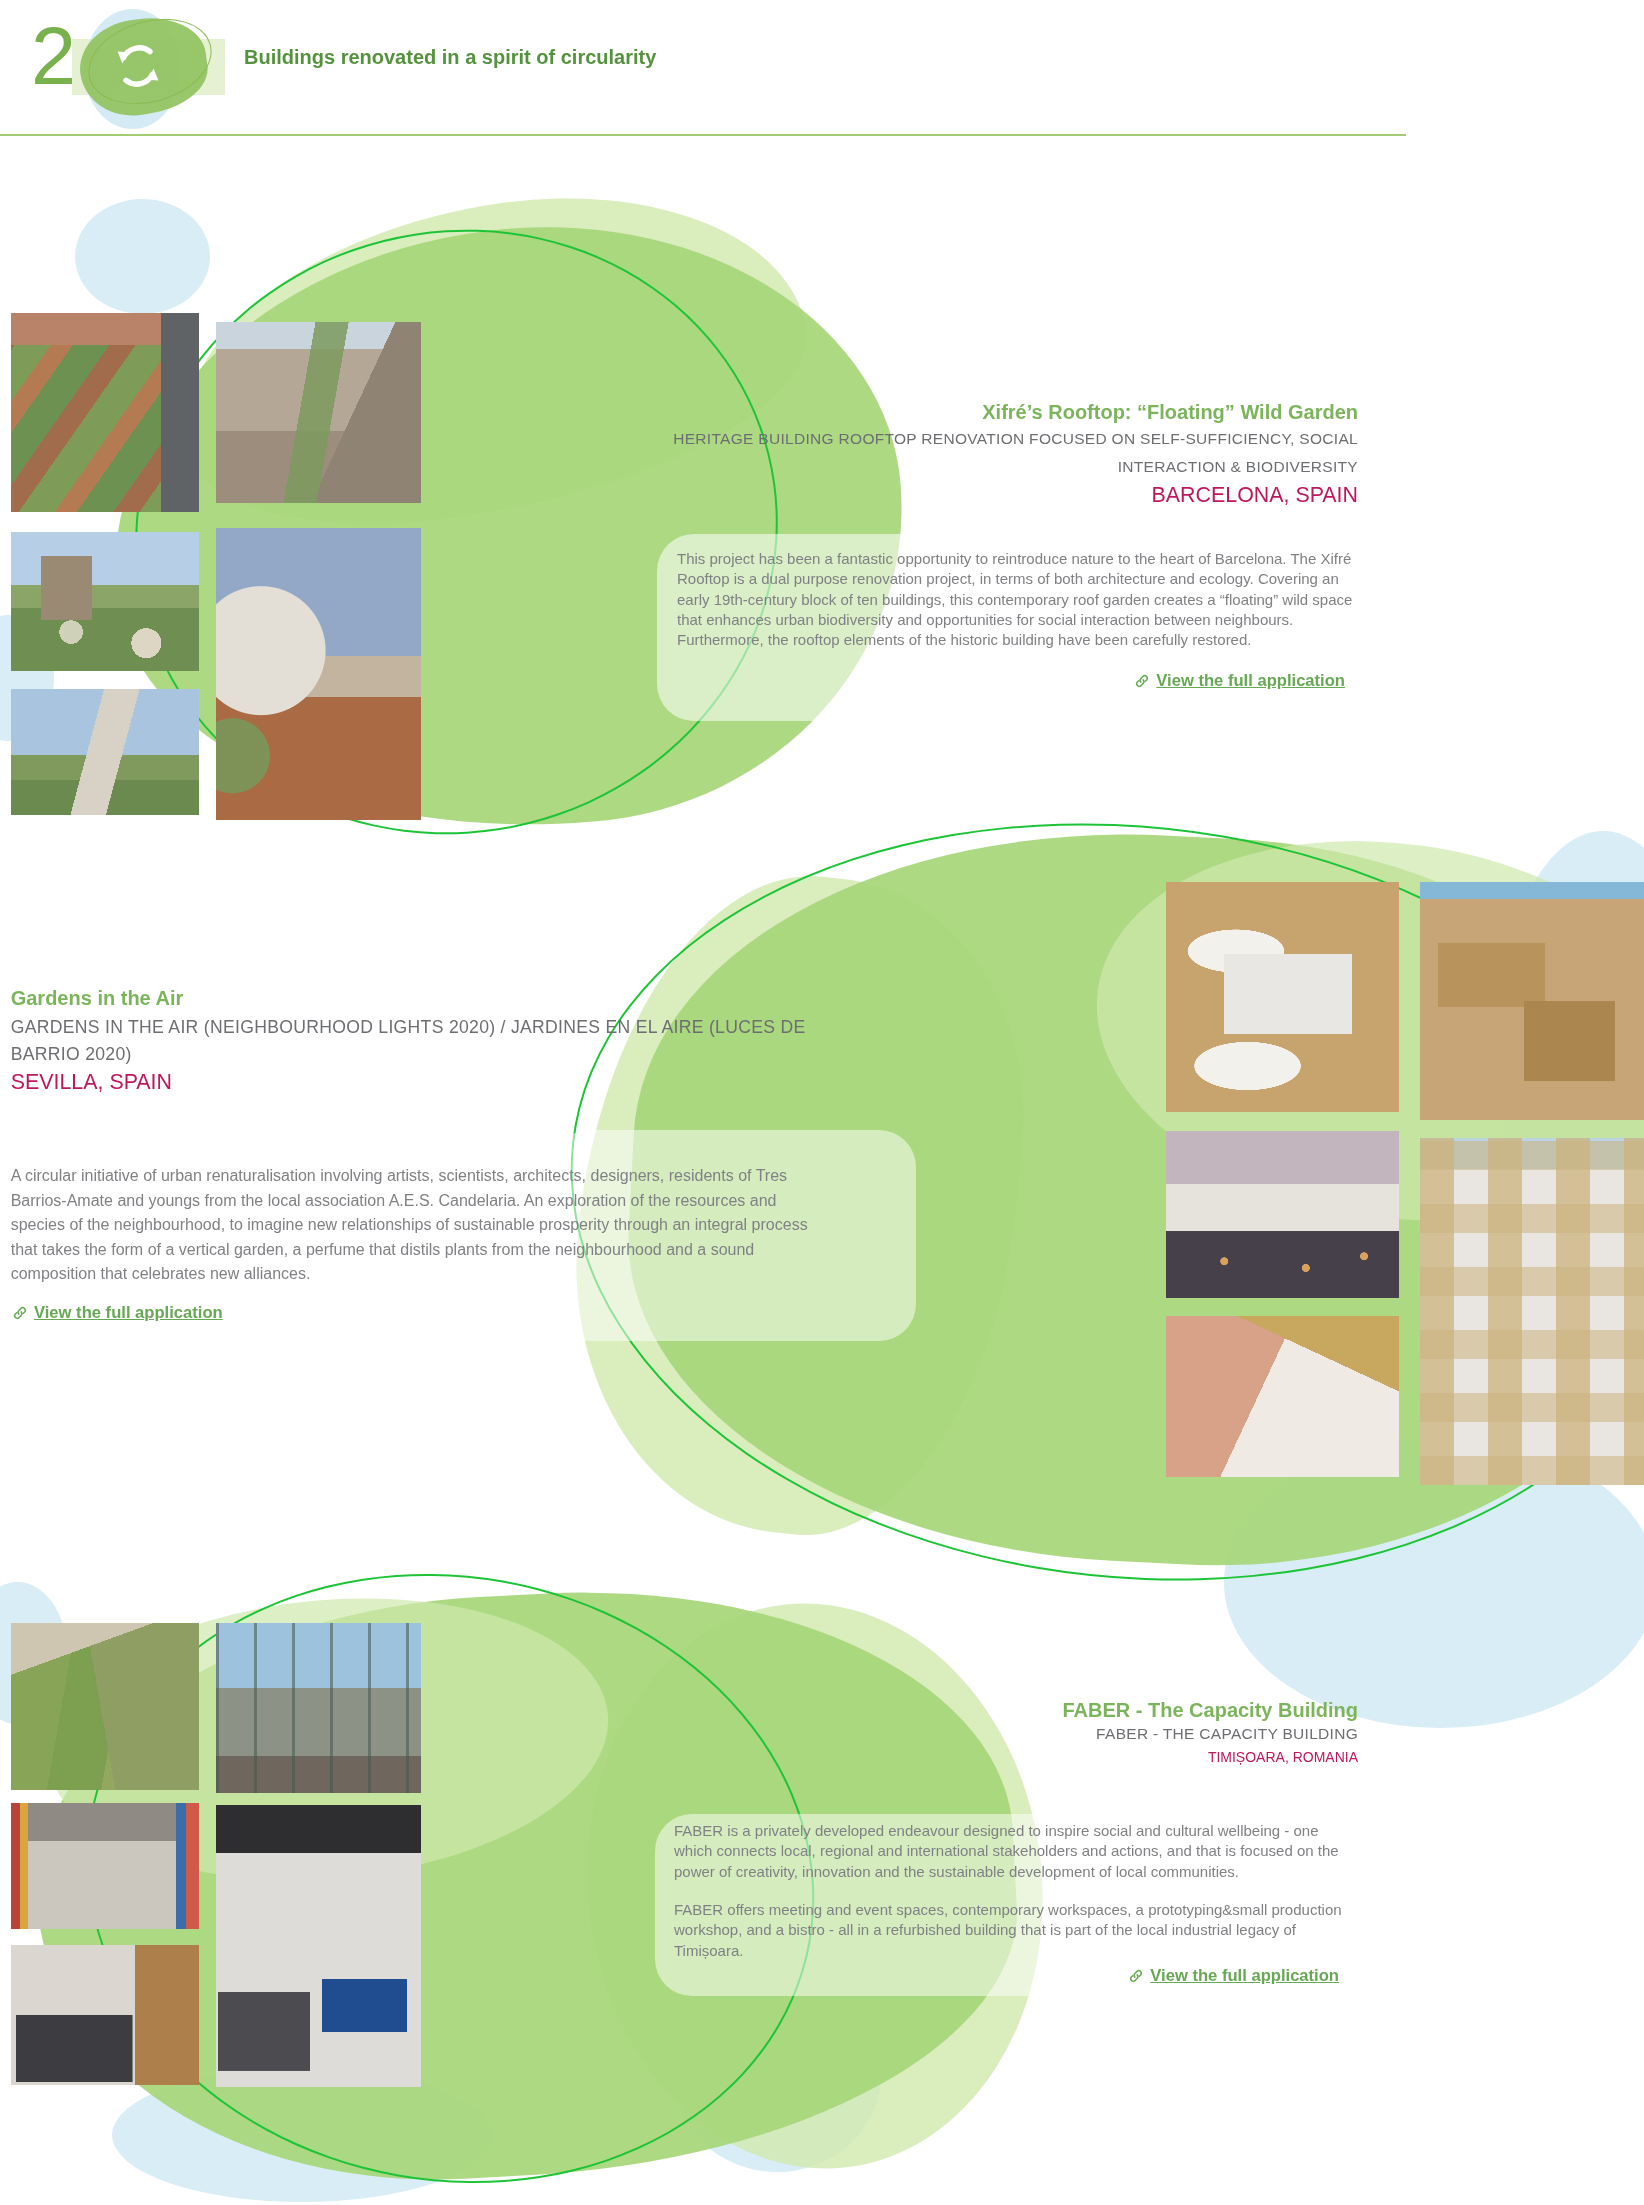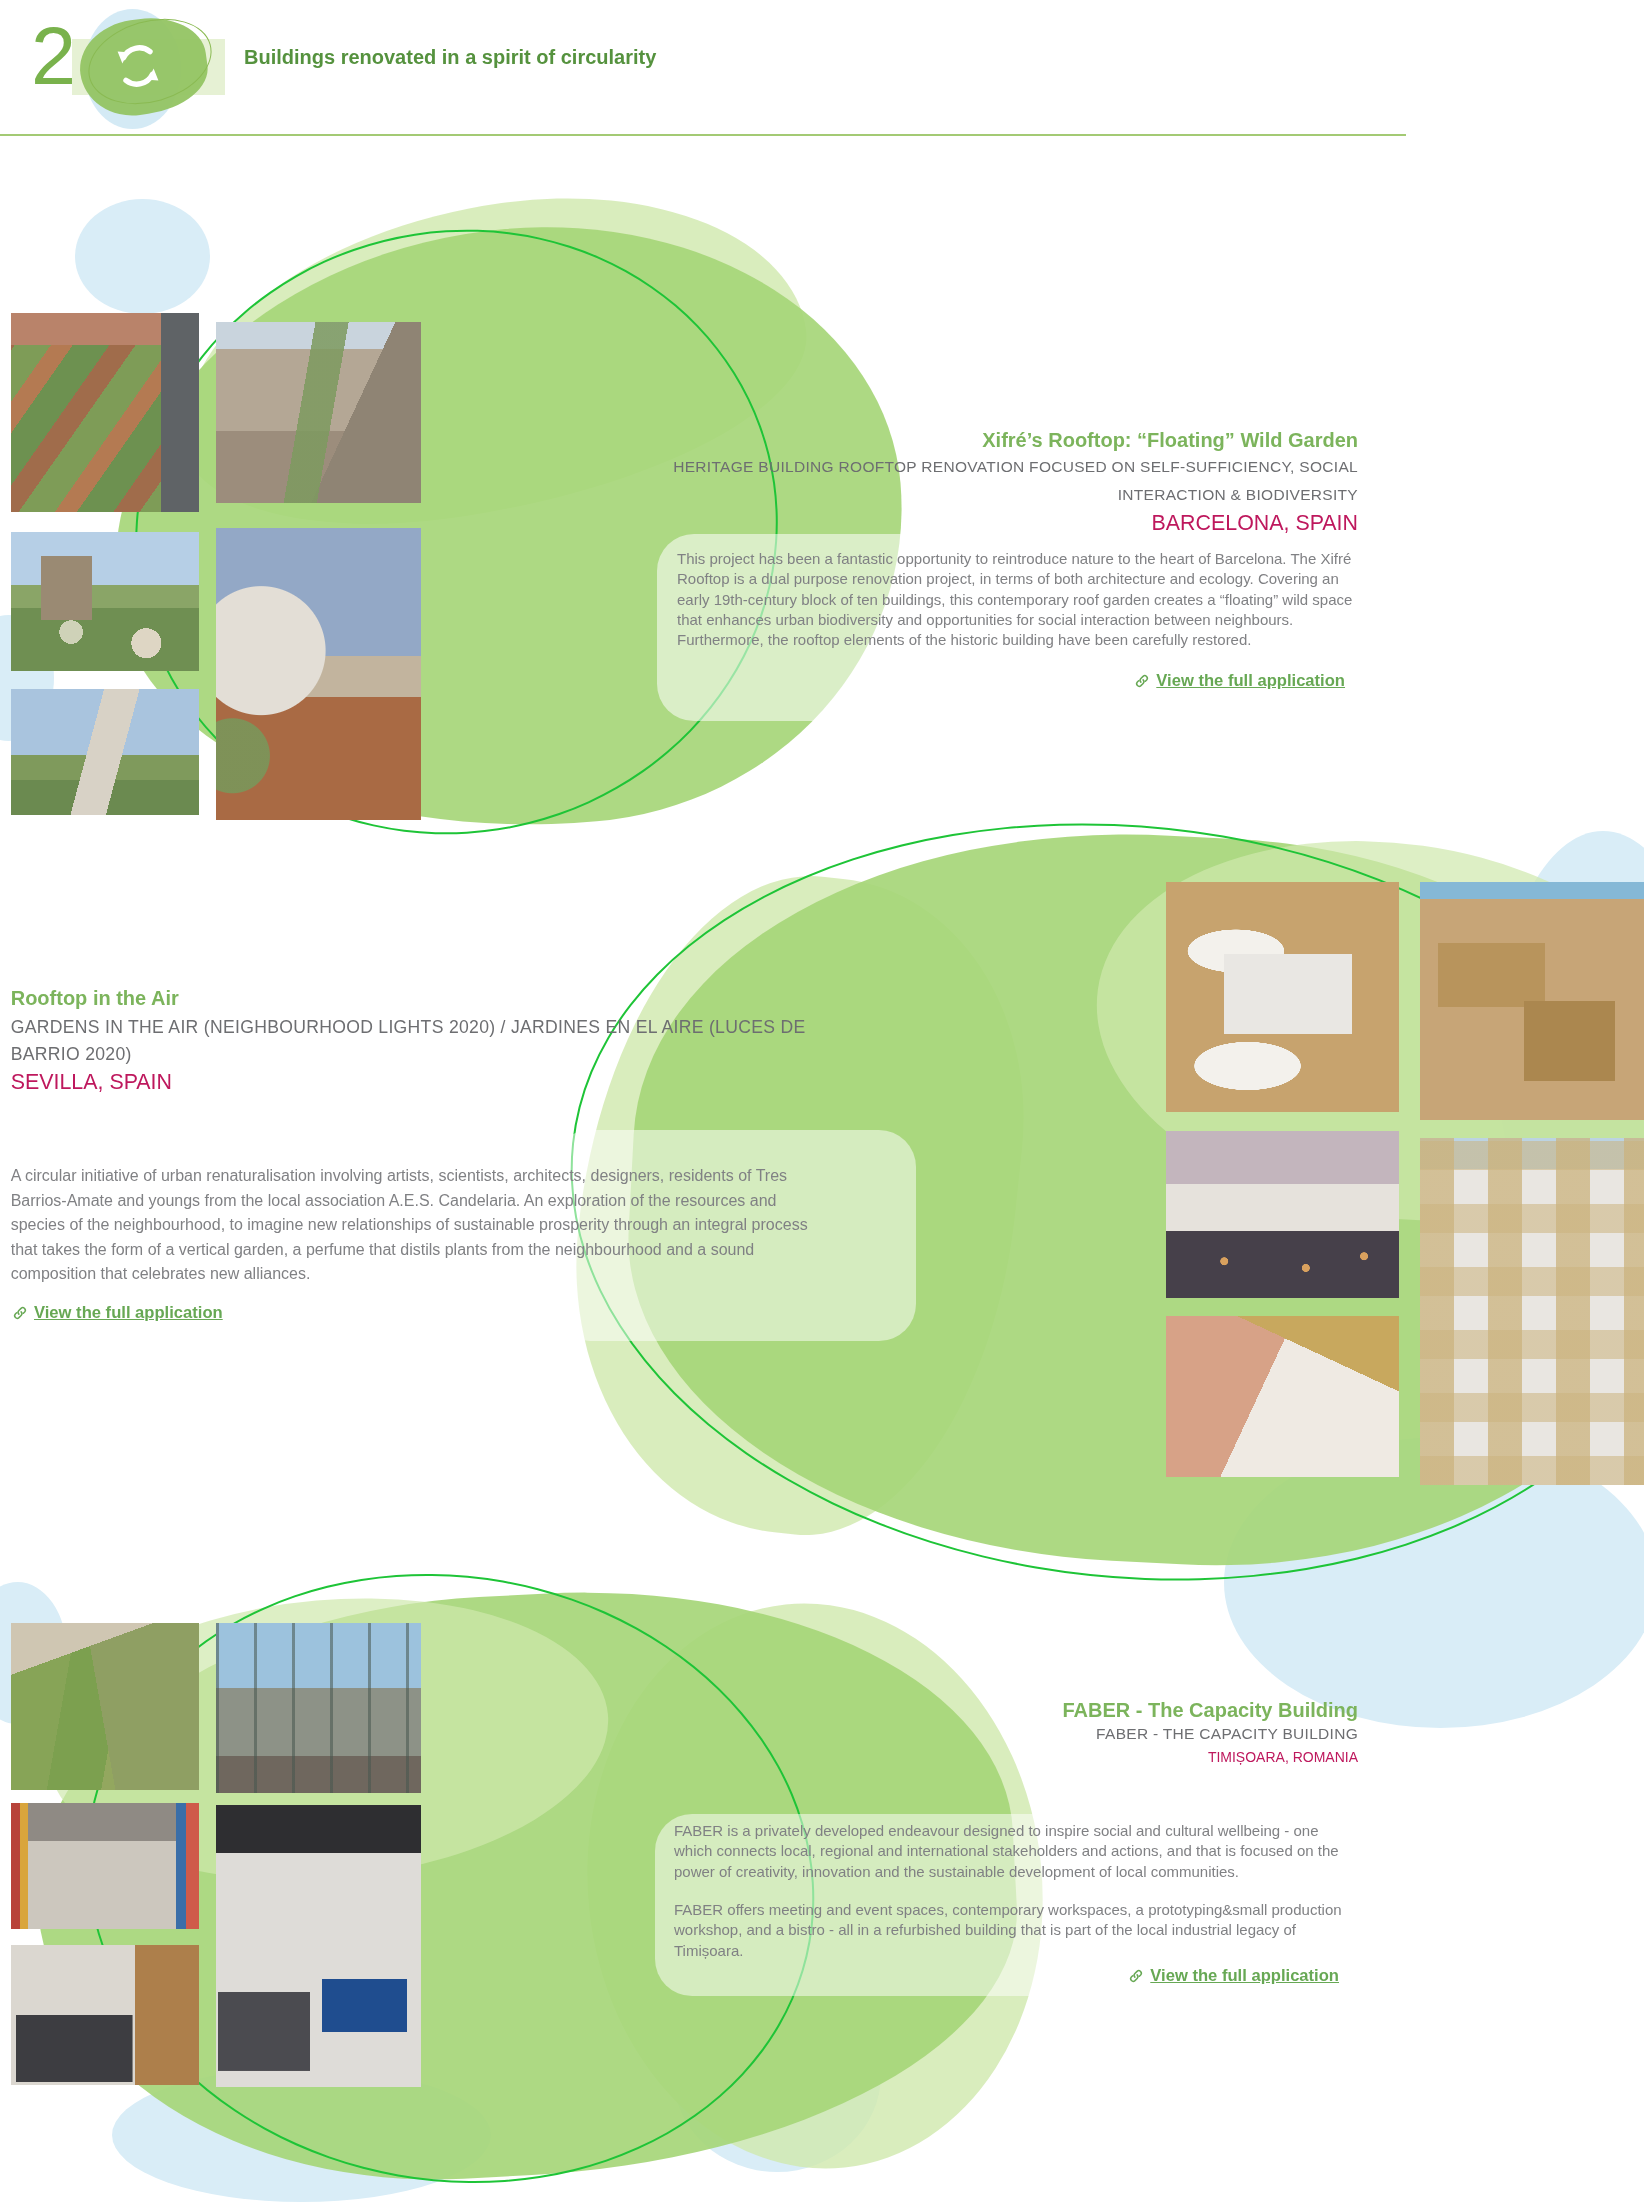--- a/index.html
+++ b/index.html
@@ -133,21 +133,21 @@
     <div class="blob blob-green" style="left:112px;top:230px;width:791px;height:598px;border-radius:53% 47% 42% 58% / 55% 48% 52% 45%;transform:rotate(-5deg);"></div>
     <div class="outline-ellipse" style="left:134px;top:231px;width:641px;height:598px;transform:rotate(-14deg);"></div>
     <div class="overlay-rect" style="left:657px;top:534px;width:729px;height:187px;"></div>
 
     <div class="ph ph-aerial" style="left:10.7px;top:313px;width:188px;height:199px;"></div>
     <div class="ph ph-city" style="left:216px;top:322px;width:205px;height:181px;"></div>
     <div class="ph ph-shrubs" style="left:10.7px;top:532px;width:188px;height:139px;"></div>
     <div class="ph ph-dome" style="left:216px;top:528px;width:205px;height:292px;"></div>
     <div class="ph ph-walkway" style="left:10.7px;top:689px;width:188px;height:126px;"></div>
 
-    <div class="abs txt text-right" style="left:663px;top:428px;width:695px;">
+    <div class="abs txt text-right" style="left:663px;top:400px;width:695px;">
       <div class="proj-title">Xifré’s Rooftop: “Floating” Wild Garden</div>
       <div class="proj-sub">HERITAGE BUILDING ROOFTOP RENOVATION FOCUSED ON SELF-SUFFICIENCY, SOCIAL INTERACTION &amp; BIODIVERSITY</div>
       <div class="proj-loc">BARCELONA, SPAIN</div>
     </div>
     <p class="abs txt body-text" style="left:677px;top:549px;width:684px;margin:0;">This project has been a fantastic opportunity to reintroduce nature to the heart of Barcelona. The Xifré Rooftop is a dual purpose renovation project, in terms of both architecture and ecology. Covering an early 19th-century block of ten buildings, this contemporary roof garden creates a “floating” wild space that enhances urban biodiversity and opportunities for social interaction between neighbours. Furthermore, the rooftop elements of the historic building have been carefully restored.</p>
     <div class="link-row" style="top:671px;left:1133px;">
       <svg class="link-ico" viewBox="0 0 24 24">
         <path d="M10.5 13.5a3.4 3.4 0 0 1 0-4.8l2.9-2.9a3.4 3.4 0 0 1 4.8 4.8l-1.7 1.7" stroke="#67a854" stroke-width="2" fill="none" stroke-linecap="round"></path>
         <path d="M13.5 10.5a3.4 3.4 0 0 1 0 4.8l-2.9 2.9a3.4 3.4 0 0 1-4.8-4.8l1.7-1.7" stroke="#67a854" stroke-width="2" fill="none" stroke-linecap="round"></path>
       </svg>
@@ -164,21 +164,21 @@
     <div class="outline-ellipse" style="left:569px;top:826px;width:1117px;height:748px;transform:rotate(6deg);"></div>
     <div class="overlay-rect" style="left:553px;top:1130px;width:363px;height:211px;background:rgba(255,255,255,.5);"></div>
 
     <div class="ph ph-drawing" style="left:1166px;top:882px;width:233px;height:230px;"></div>
     <div class="ph ph-boxes" style="left:1420px;top:882px;width:224px;height:238px;"></div>
     <div class="ph ph-street" style="left:1166px;top:1131px;width:233px;height:167px;"></div>
     <div class="ph ph-facade" style="left:1420px;top:1138px;width:224px;height:347px;"></div>
     <div class="ph ph-hand" style="left:1166px;top:1316px;width:233px;height:161px;"></div>
 
     <div class="abs txt" style="left:10.7px;top:986px;width:823px;">
-      <div class="proj-title">Rooftop in the Air</div>
+      <div class="proj-title">Gardens in the Air</div>
       <div class="proj-sub" style="font-size:17.6px;line-height:27px;margin-top:3.2px;">GARDENS IN THE AIR (NEIGHBOURHOOD LIGHTS 2020) / JARDINES EN EL AIRE (LUCES DE BARRIO 2020)</div>
       <div class="proj-loc">SEVILLA, SPAIN</div>
     </div>
     <p class="abs txt body-text-wide" style="left:10.7px;top:1164px;width:823px;margin:0;">A circular initiative of urban renaturalisation involving artists, scientists, architects, designers, residents of Tres Barrios-Amate and youngs from the local association A.E.S. Candelaria. An exploration of the resources and species of the neighbourhood, to imagine new relationships of sustainable prosperity through an integral process that takes the form of a vertical garden, a perfume that distils plants from the neighbourhood and a sound composition that celebrates new alliances.</p>
     <div class="link-row" style="top:1303px;left:10.7px;">
       <svg class="link-ico" viewBox="0 0 24 24">
         <path d="M10.5 13.5a3.4 3.4 0 0 1 0-4.8l2.9-2.9a3.4 3.4 0 0 1 4.8 4.8l-1.7 1.7" stroke="#67a854" stroke-width="2" fill="none" stroke-linecap="round"></path>
         <path d="M13.5 10.5a3.4 3.4 0 0 1 0 4.8l-2.9 2.9a3.4 3.4 0 0 1-4.8-4.8l1.7-1.7" stroke="#67a854" stroke-width="2" fill="none" stroke-linecap="round"></path>
       </svg>
       <span class="link-label">View the full application</span>

